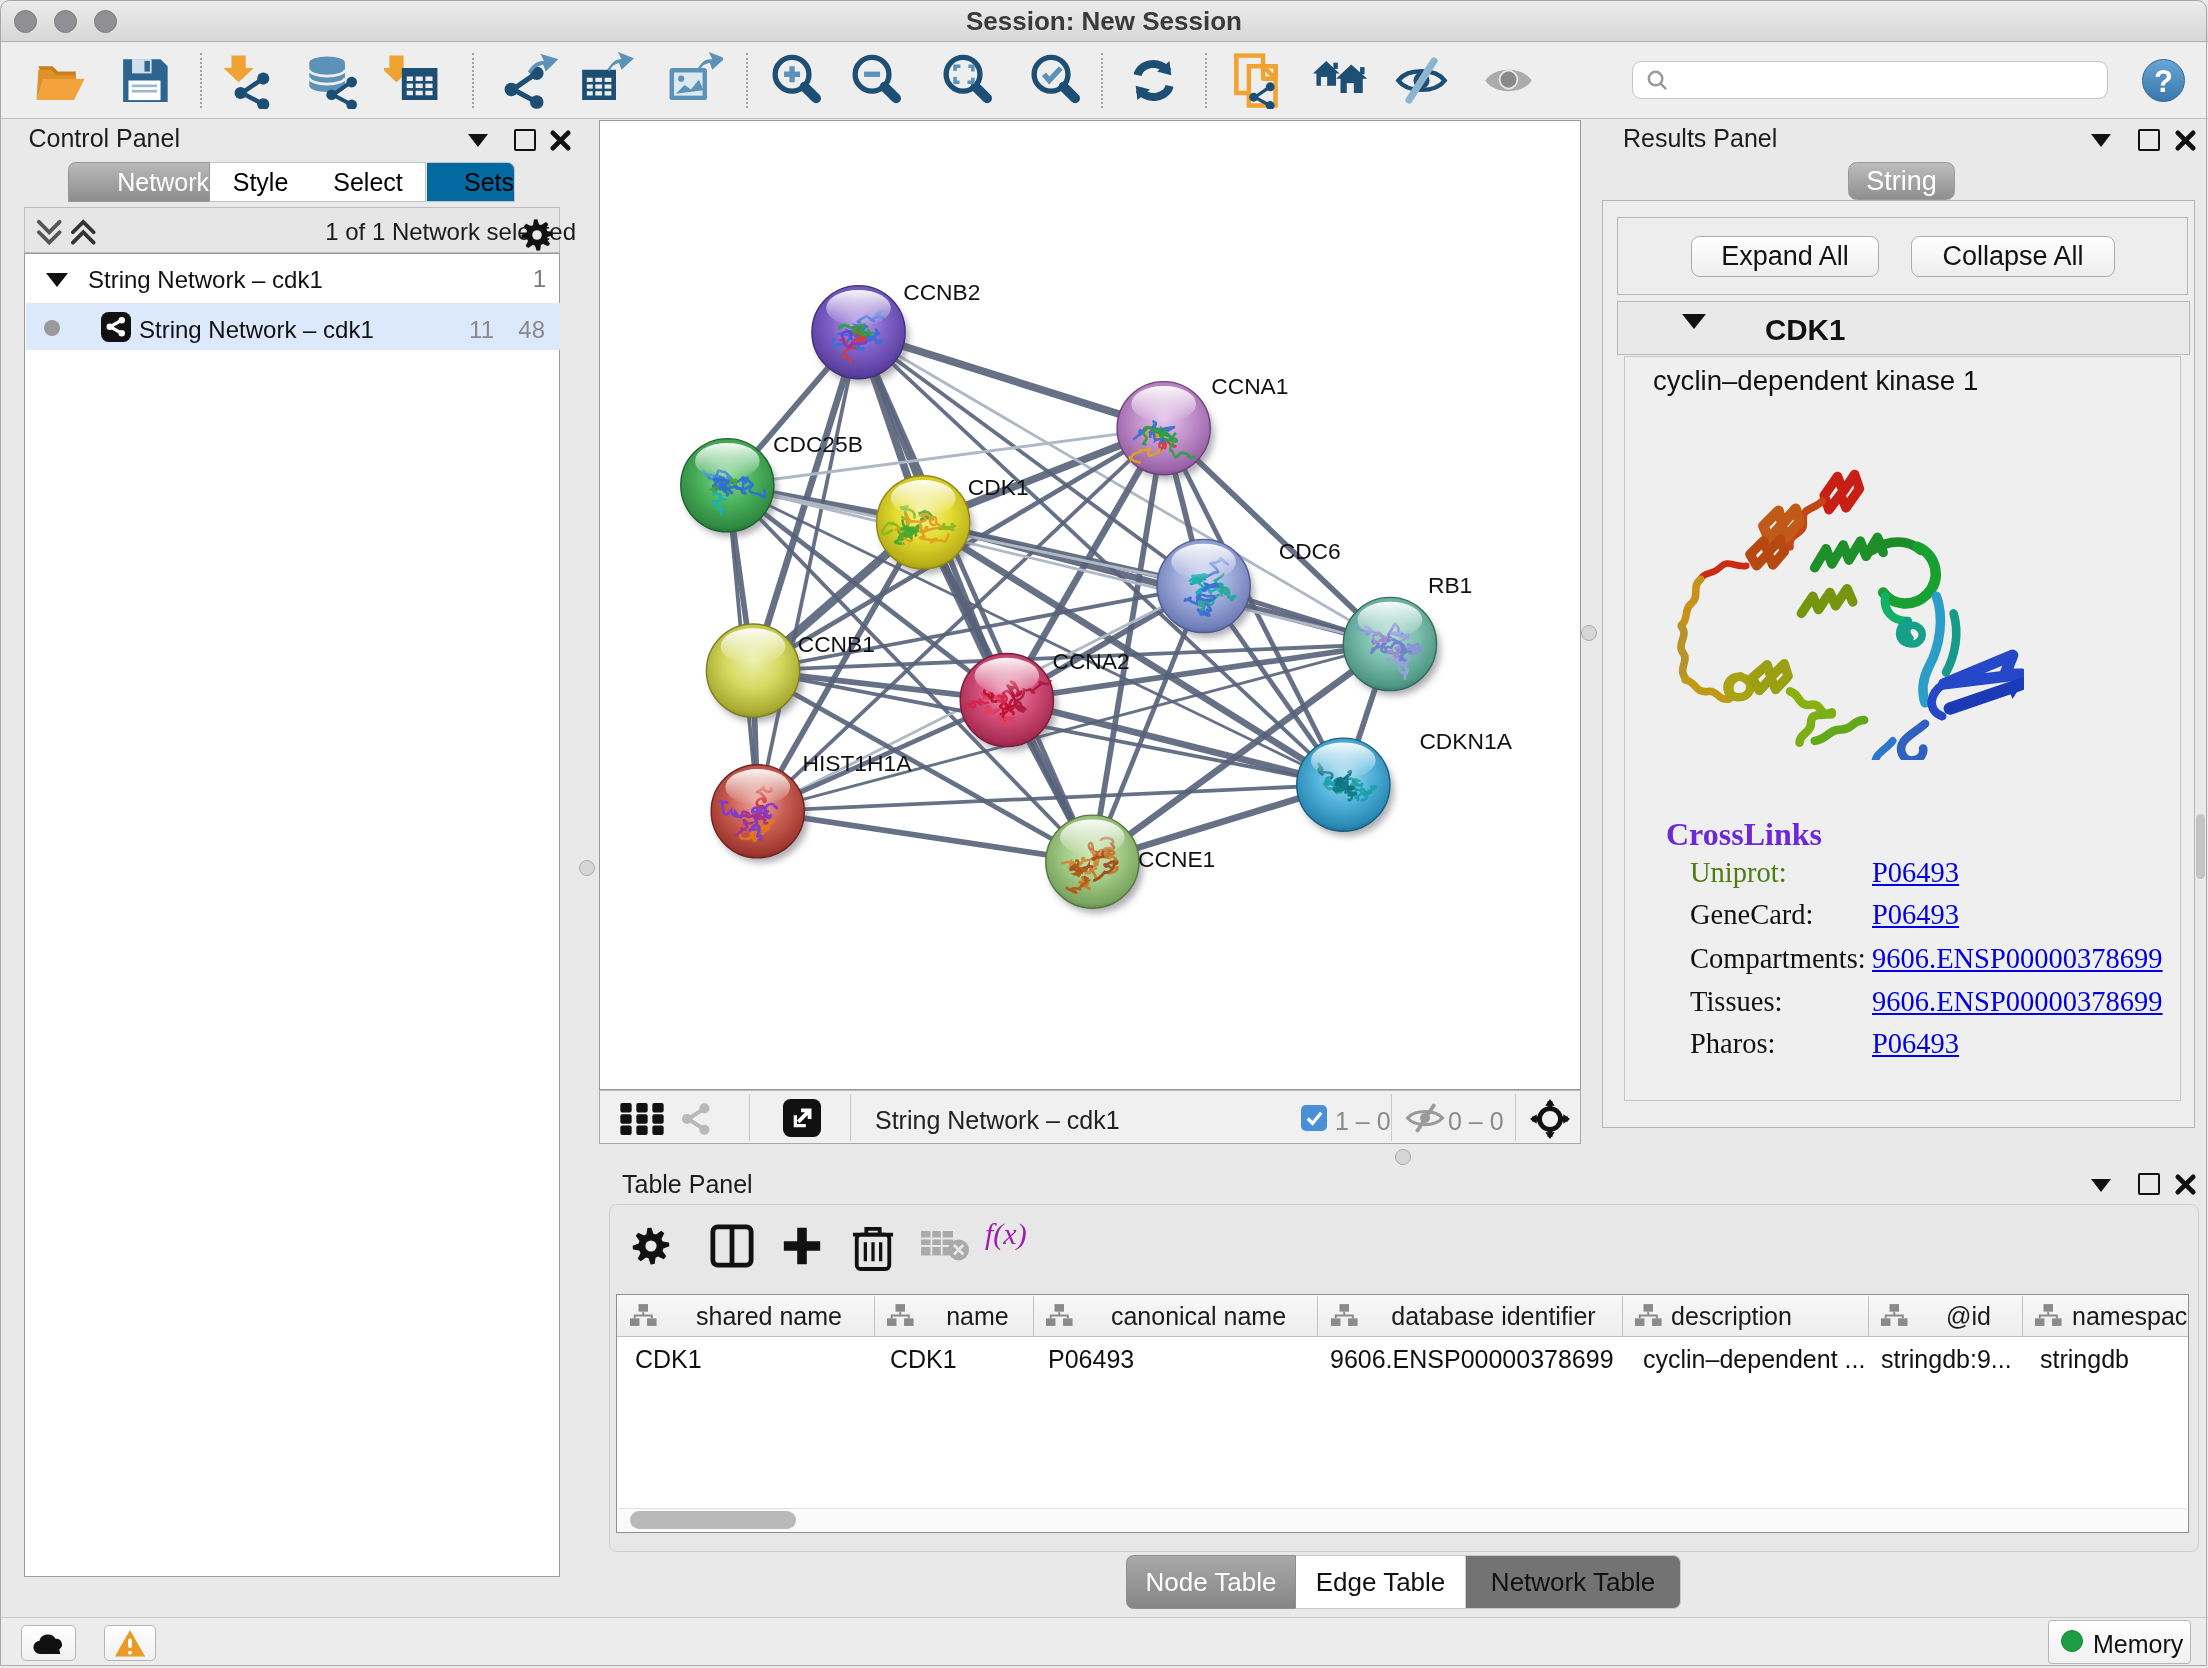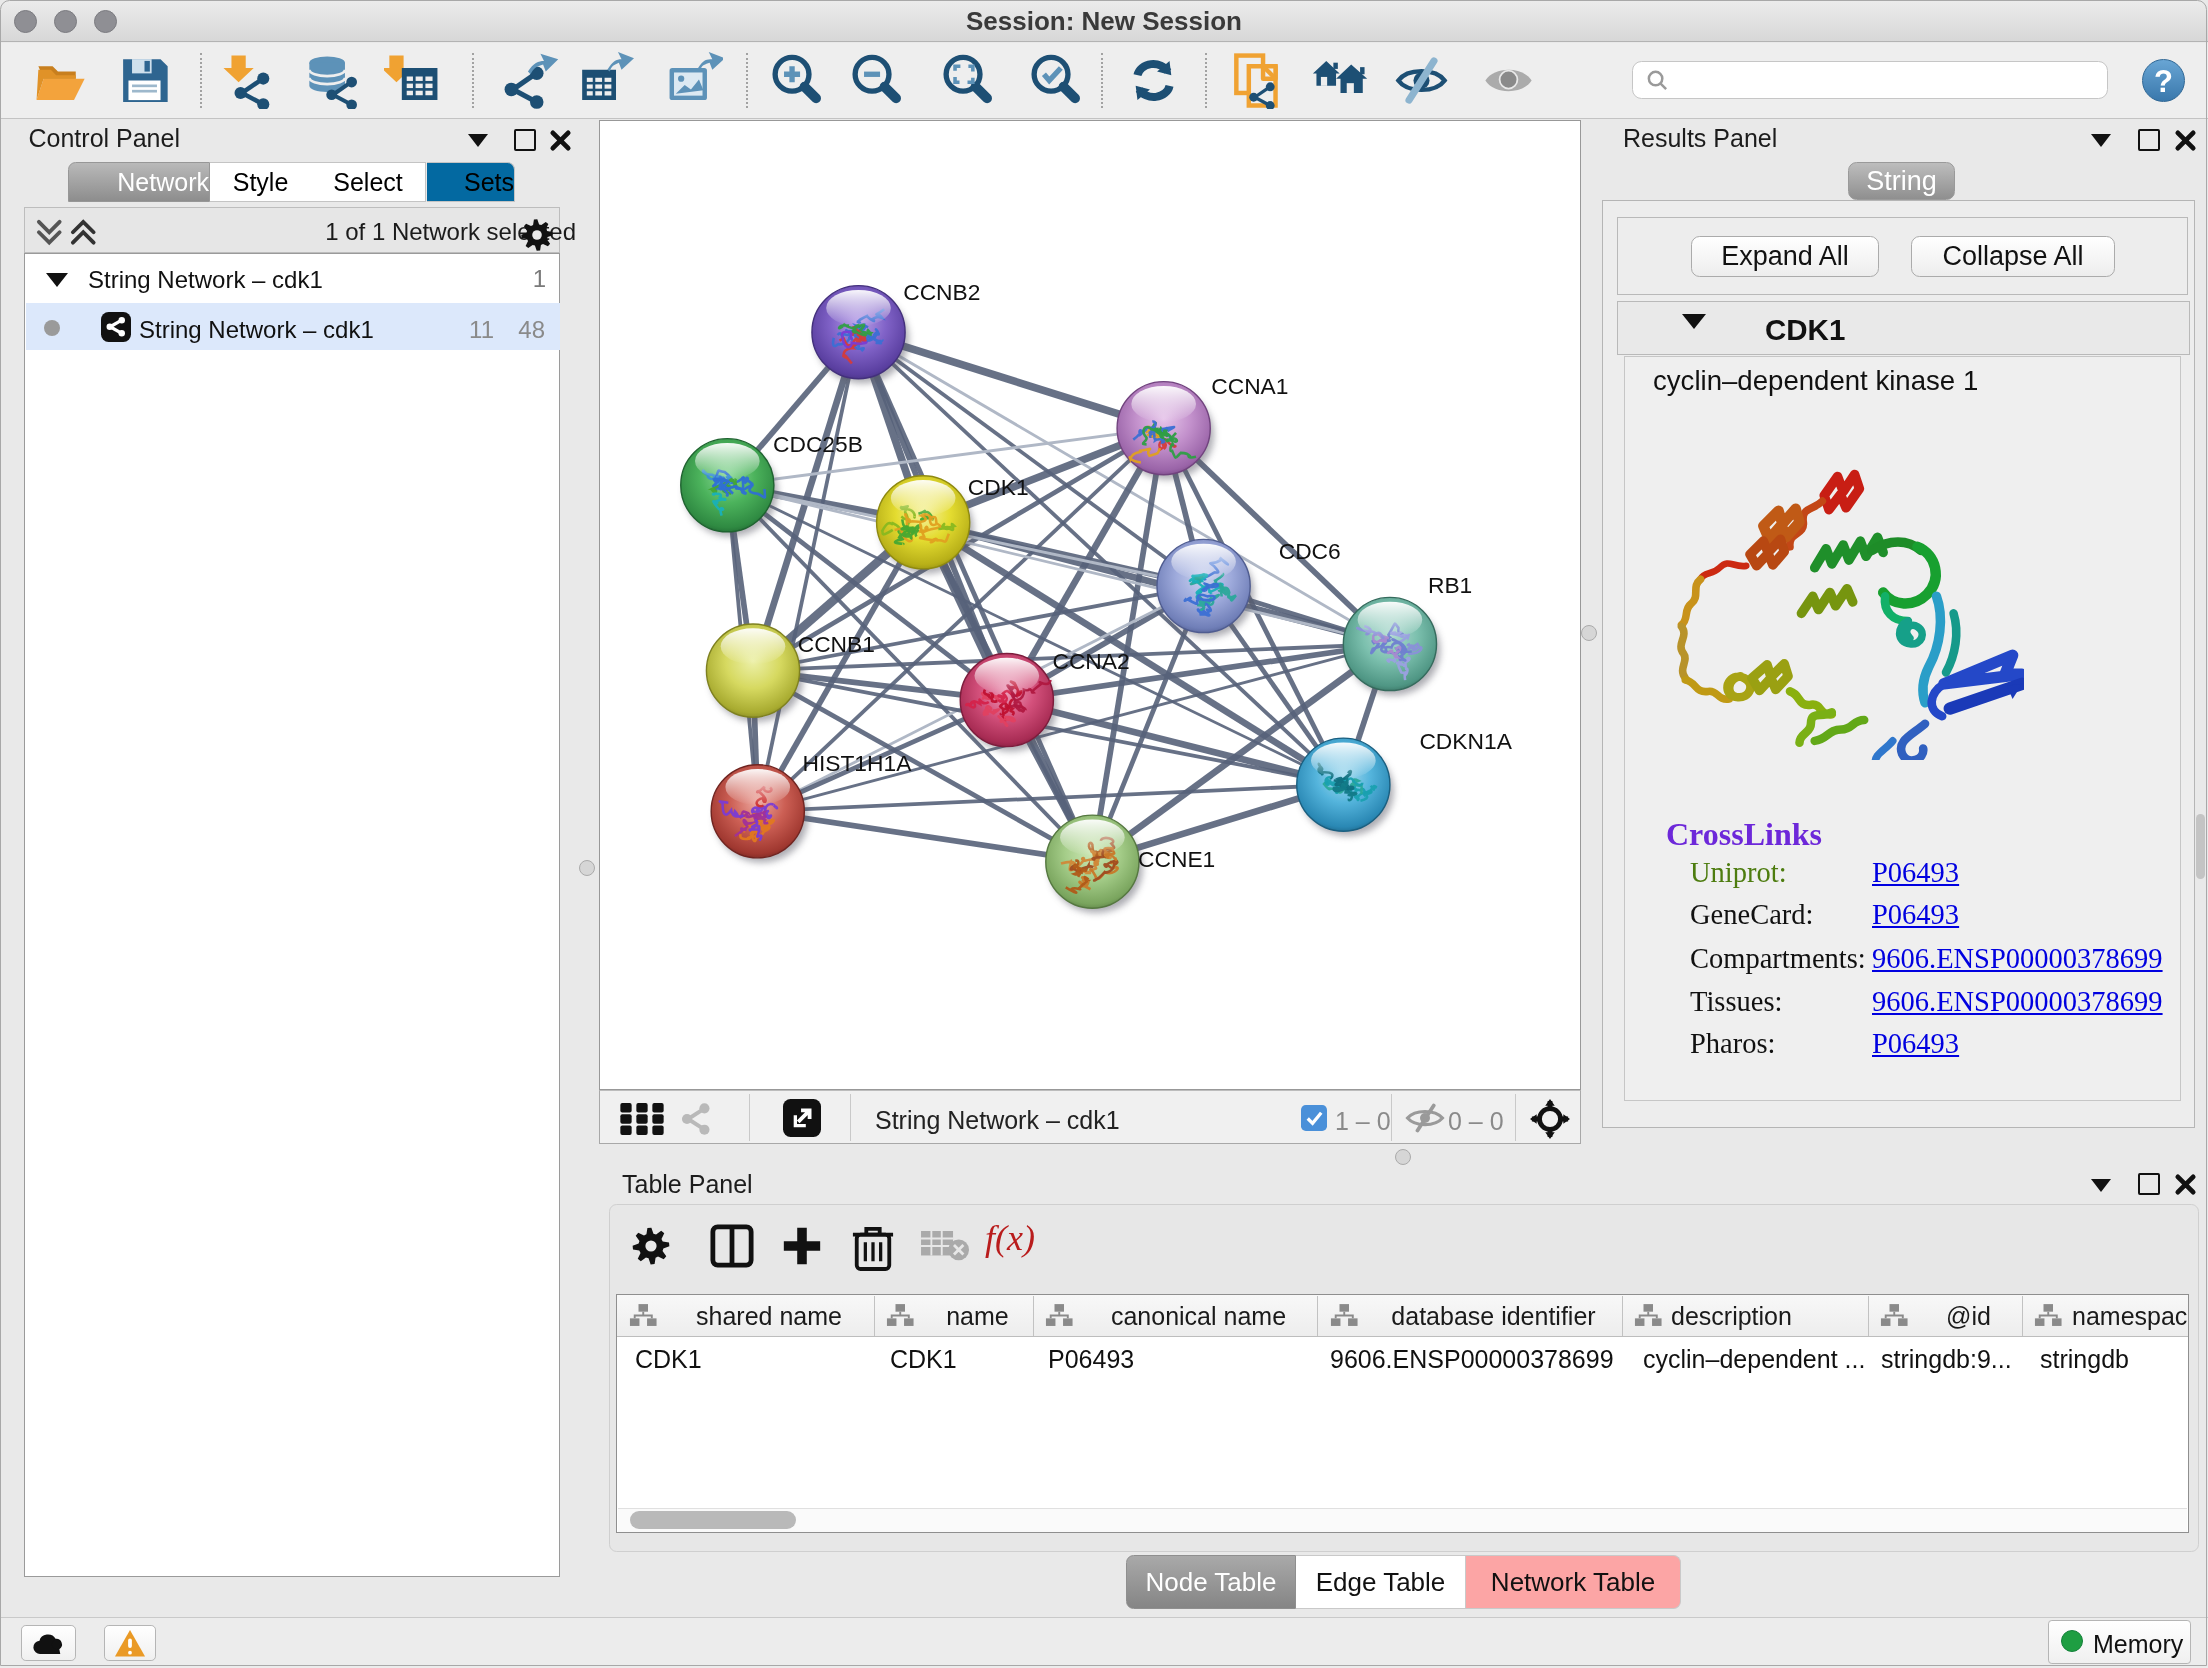--- a/index.html
+++ b/index.html
@@ -661,21 +661,21 @@
 <svg class="abs" style="left:921px;top:1231px" width="49" height="32" viewBox="0 0 52 34">
     <g fill="#aaa">
       <rect x="0" y="0" width="34" height="26"></rect>
       <g stroke="#e7e7e7" stroke-width="2">
         <path d="M0 8 h34 M0 16 h34 M11 0 v26 M22 0 v26"></path>
       </g>
     </g>
     <circle cx="40" cy="20" r="11" fill="#aaa"></circle>
     <path d="M35 15 l10 10 M45 15 l-10 10" stroke="#e7e7e7" stroke-width="3"></path>
   </svg>
-<div class="abs" style="left:985px;top:1217px;font-size:36px;color:#b91c1c;font-family:'Liberation Serif',serif;font-style:italic">f(x)</div>
+<div class="abs" style="left:985px;top:1217px;font-size:30px;color:#a21caf;font-family:'Liberation Serif',serif;font-style:italic">f(x)</div>
 <div class="abs" style="left:616px;top:1294px;width:1573px;height:239px;background:#fff;border:1.4px solid #8f8f8f"></div>
 <div class="abs" style="left:617px;top:1295px;width:1571px;height:42px;background:linear-gradient(#f8f8f8,#ededed);border-bottom:1px solid #bdbdbd"></div>
 <svg class="abs" style="left:629px;top:1303px" width="28.5" height="25" viewBox="0 0 30 26">
     <rect x="10" y="1" width="10" height="8" fill="#8a8a8a"></rect>
     <rect x="1" y="16" width="10" height="8" fill="#8a8a8a"></rect>
     <rect x="19" y="16" width="10" height="8" fill="#8a8a8a"></rect>
     <path d="M15 9 v4 M6 16 v-3 h18 v3" stroke="#8a8a8a" stroke-width="2" fill="none"></path>
   </svg>
 <div class="abs" style="left:666px;top:1302px;width:206px;text-align:center;font-size:25px;color:#1a1a1a;white-space:nowrap;overflow:hidden">shared name</div>
 <div class="abs" style="left:874px;top:1296px;width:1px;height:40px;background:#c2c2c2"></div>
@@ -731,21 +731,21 @@
 <div class="abs" style="left:1048px;top:1345px;font-size:25px;color:#111">P06493</div>
 <div class="abs" style="left:1330px;top:1345px;font-size:25px;color:#111">9606.ENSP00000378699</div>
 <div class="abs" style="left:1643px;top:1345px;font-size:25px;color:#111">cyclin–dependent ...</div>
 <div class="abs" style="left:1881px;top:1345px;font-size:25px;color:#111">stringdb:9...</div>
 <div class="abs" style="left:2040px;top:1345px;font-size:25px;color:#111">stringdb</div>
 <div class="abs" style="left:618px;top:1508px;width:1569px;height:24px;background:#fafafa;border-top:1px solid #e0e0e0"></div>
 <div class="abs" style="left:630px;top:1511px;width:166px;height:18px;background:#b9b9b9;border-radius:9.5px"></div>
 <div class="abs" style="left:1126px;top:1555px;width:555px;height:54px">
  <div class="abs" style="left:0;top:0;width:170px;height:54px;background:linear-gradient(#a9a9a9,#858585);border:1px solid #8f8f8f;border-radius:7.6px 0 0 7.6px;color:#fff;font-size:26px;text-align:center;line-height:52px">Node Table</div>
  <div class="abs" style="left:170px;top:0;width:170px;height:54px;background:#fff;border:1px solid #c9c9c9;border-left:none;font-size:26px;text-align:center;line-height:52px;color:#111">Edge Table</div>
- <div class="abs" style="left:340px;top:0;width:215px;height:54px;background:#fca5a5;border:1px solid #c9c9c9;border-left:none;border-radius:0 7.6px 7.6px 0;font-size:26px;text-align:center;line-height:52px;color:#111">Network Table</div>
+ <div class="abs" style="left:340px;top:0;width:215px;height:54px;background:#737373;border:1px solid #c9c9c9;border-left:none;border-radius:0 7.6px 7.6px 0;font-size:26px;text-align:center;line-height:52px;color:#111">Network Table</div>
 </div>
 
 <div class="abs" style="left:0;top:1617px;width:2208px;height:51px;background:#ececec;border-top:1px solid #c9c9c9"></div>
 <div class="abs" style="left:21px;top:1625px;width:55px;height:36px;background:linear-gradient(#fff,#f0f0f0);border:1px solid #b5b5b5;border-radius:4.8px"></div>
 <svg class="abs" style="left:31px;top:1633px" width="34" height="23" viewBox="0 0 36 24">
     <path d="M10 22 a7 7 0 0 1 -1 -14 a9 8 0 0 1 17 -2 a6 6 0 0 1 4 11 l1 5 Z" fill="#111"></path>
     <circle cx="27" cy="12" r="5" fill="#111"></circle>
   </svg>
 <div class="abs" style="left:104px;top:1625px;width:52px;height:36px;background:linear-gradient(#fff,#f0f0f0);border:1px solid #b5b5b5;border-radius:4.8px"></div>
 <svg class="abs" style="left:114px;top:1629px" width="32" height="28.5" viewBox="0 0 34 30">

